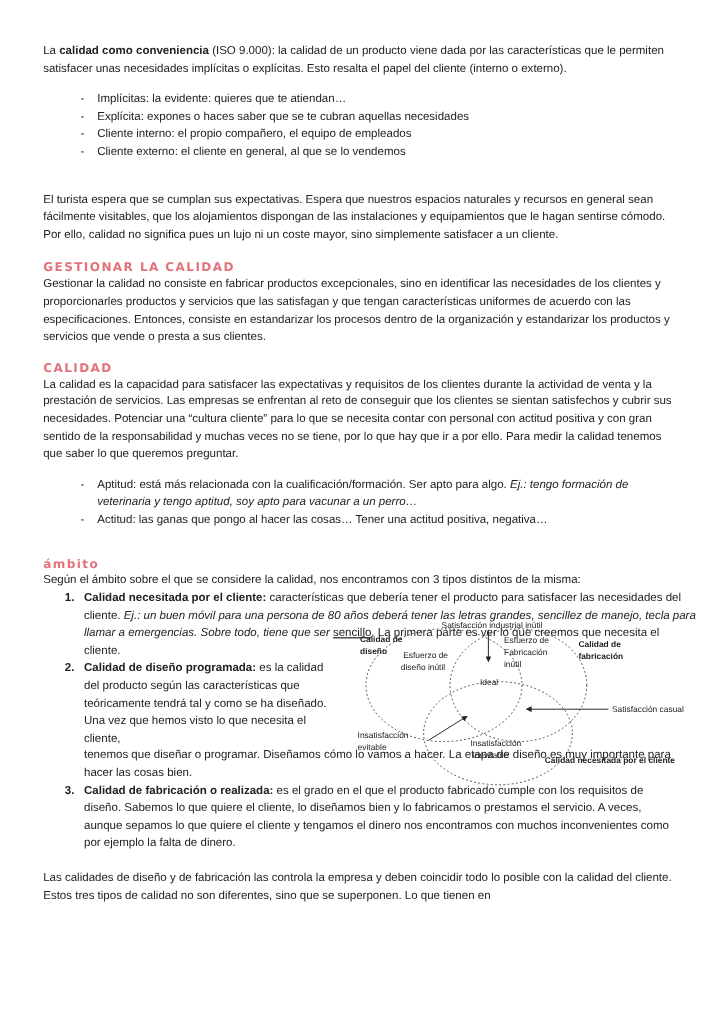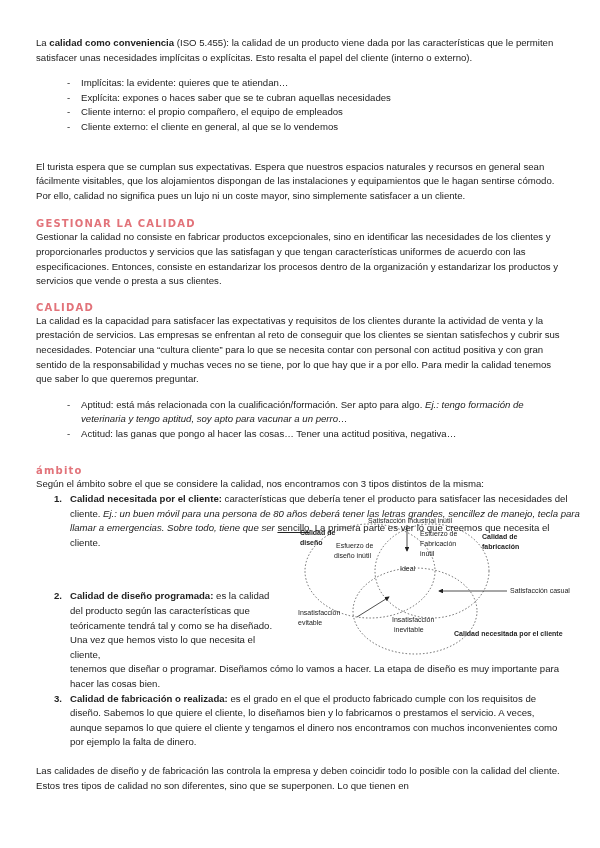--- a/index.html
+++ b/index.html
@@ -13,31 +13,31 @@
     .heading.lower { text-transform: none; }
     ul.dash { list-style: none; margin: 11px; padding: 0 0 0 20px; }
     ul.dash li { position: relative; padding-left: 14px; }
     ul.dash li::before { content: "-"; position: absolute; left: 0; }
     ol.types { margin: 0; padding: 0 0 0 20px; list-style: none; }
     ol.types > li { position: relative; padding-left: 14px; }
     .num { position: absolute; left: -2px; font-weight: bold; }
     b { font-weight: bold; }
     i { font-style: italic; }
     u { text-decoration: underline; margin-top: 24px; }
-    .narrow { width: 208px; margin-top: 39px; }
+    .narrow { width: 208px; }
     .diagram { position: absolute; left: 292px; top: 511px; width: 280px; height: 145px; }
     .diagram svg { width: 280px; height: 145px; }
     .diagram text { font-family: "Liberation Sans", sans-serif; font-size: 7px; fill: #222; }
     .diagram text.bold { font-weight: bold; }
   </style>
 </head>
 <body>
 
 <div class="page">
-  <p><span>La </span><b>calidad como conveniencia</b><span> (ISO 5.455): la calidad de un producto viene dada por las características que le permiten satisfacer unas necesidades implícitas o explícitas. Esto resalta el papel del cliente (interno o externo).</span></p>
+  <p><span>La </span><b>calidad como conveniencia</b><span> (ISO 9.000): la calidad de un producto viene dada por las características que le permiten satisfacer unas necesidades implícitas o explícitas. Esto resalta el papel del cliente (interno o externo).</span></p>
   <ul class="dash">
     <li>Implícitas: la evidente: quieres que te atiendan…</li>
     <li>Explícita: expones o haces saber que se te cubran aquellas necesidades</li>
     <li>Cliente interno: el propio compañero, el equipo de empleados</li>
     <li>Cliente externo: el cliente en general, al que se lo vendemos</li>
   </ul>
   <div class="gap"></div>
   <p>El turista espera que se cumplan sus expectativas. Espera que nuestros espacios naturales y recursos en general sean fácilmente visitables, que los alojamientos dispongan de las instalaciones y equipamientos que le hagan sentirse cómodo. Por ello, calidad no significa pues un lujo ni un coste mayor, sino simplemente satisfacer a un cliente.</p>
   <div class="gap" style="height:8px"></div>
 

